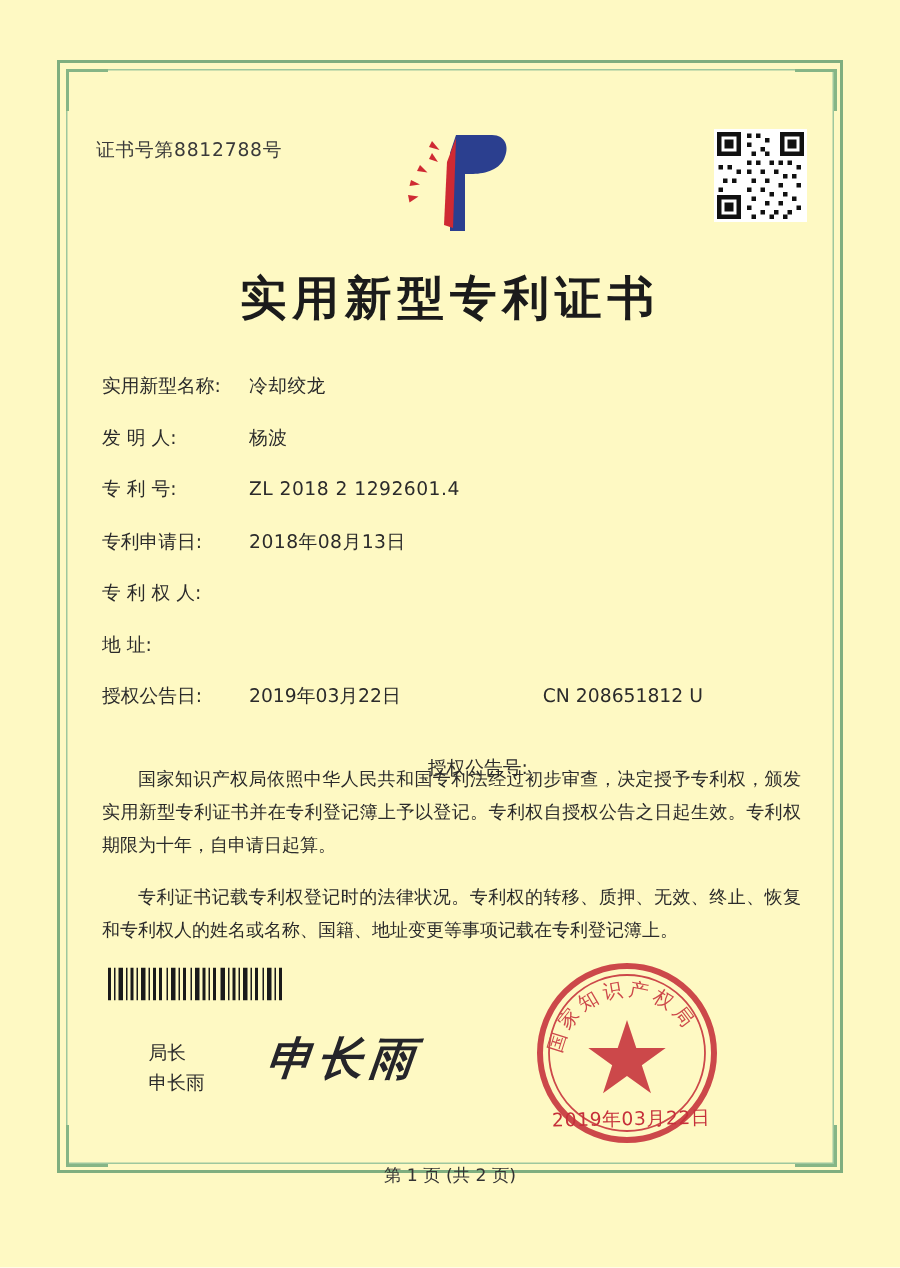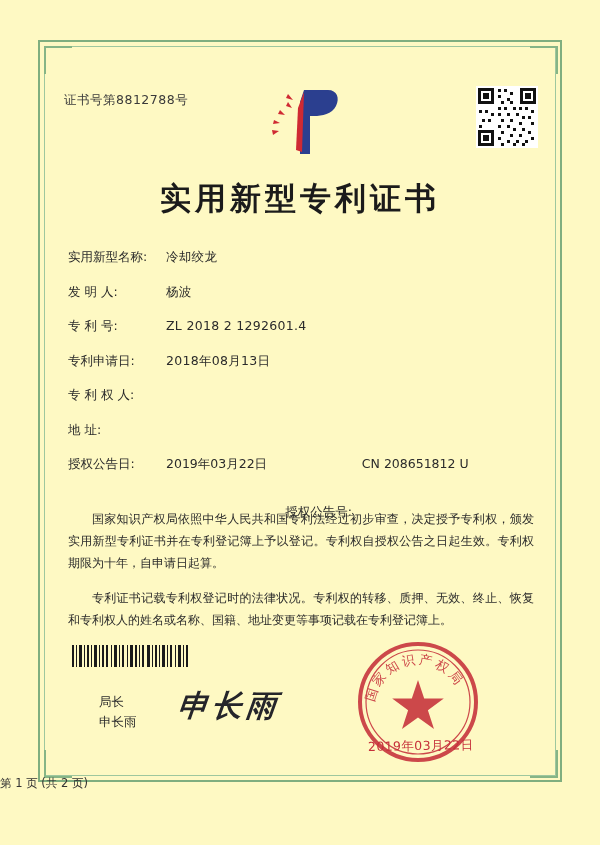--- a/index.html
+++ b/index.html
@@ -172,21 +172,21 @@
     font-size: 12.5px;
     color: #c6303a;
     letter-spacing: .4px;
     transform: rotate(-1deg);
   }
 
   
   .page-num {
     position: absolute;
     left: 0; right: 0; top: 776px;
-    text-align: left;
+    text-align: center;
     font-size: 11.5px;
     color: #333;
   }
   .footer-note {
     position: absolute;
     left: 0; right: 0; top: 818px;
     text-align: center;
     font-size: 11.5px;
     color: #333;
     letter-spacing: .5px;

